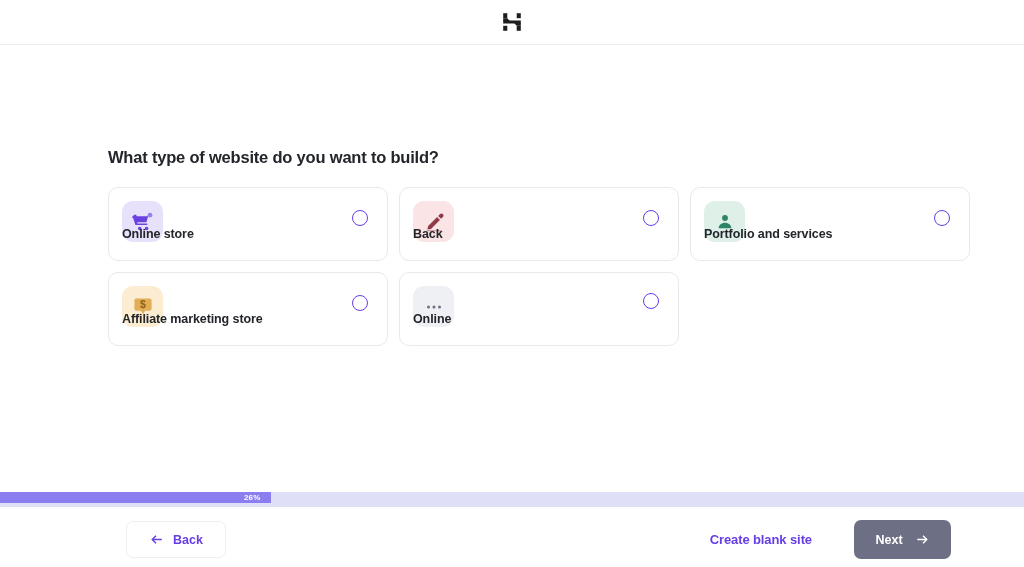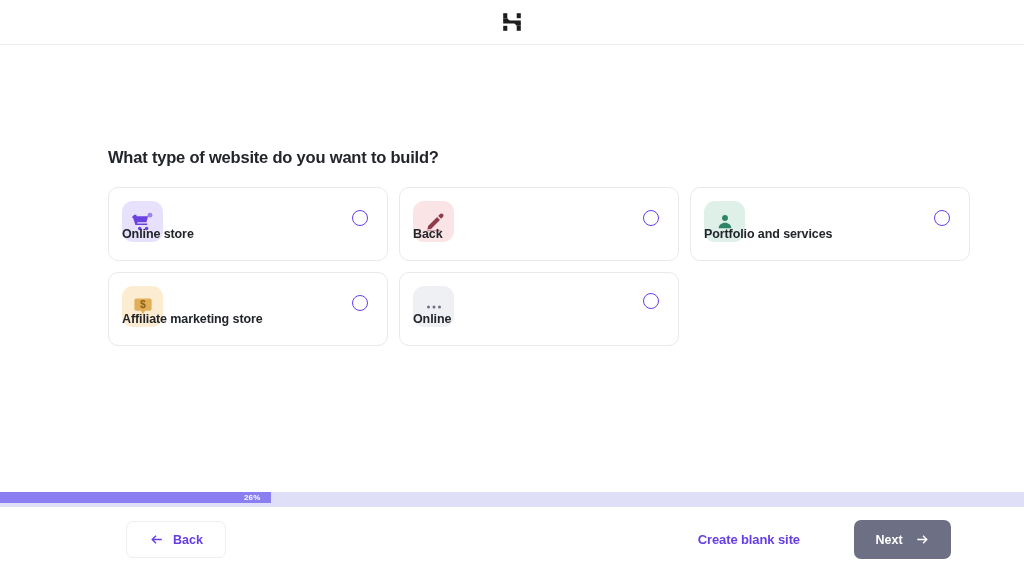--- a/index.html
+++ b/index.html
@@ -173,21 +173,20 @@
     background: #6d7084;
     color: #ffffff;
     font-size: 12.5px;
     font-weight: bold;
     display: flex;
     align-items: center;
     justify-content: center;
     gap: 12px;
     cursor: pointer;
     font-family: "Liberation Sans", sans-serif;
-    margin-left: 12px;
   }
 
   svg { display: block; }
 </style>
 </head>
 <body>
 
 <div class="topbar">
   <div class="logo-wrap">
     <svg width="24" height="24" viewBox="0 0 24 24" aria-hidden="true">

